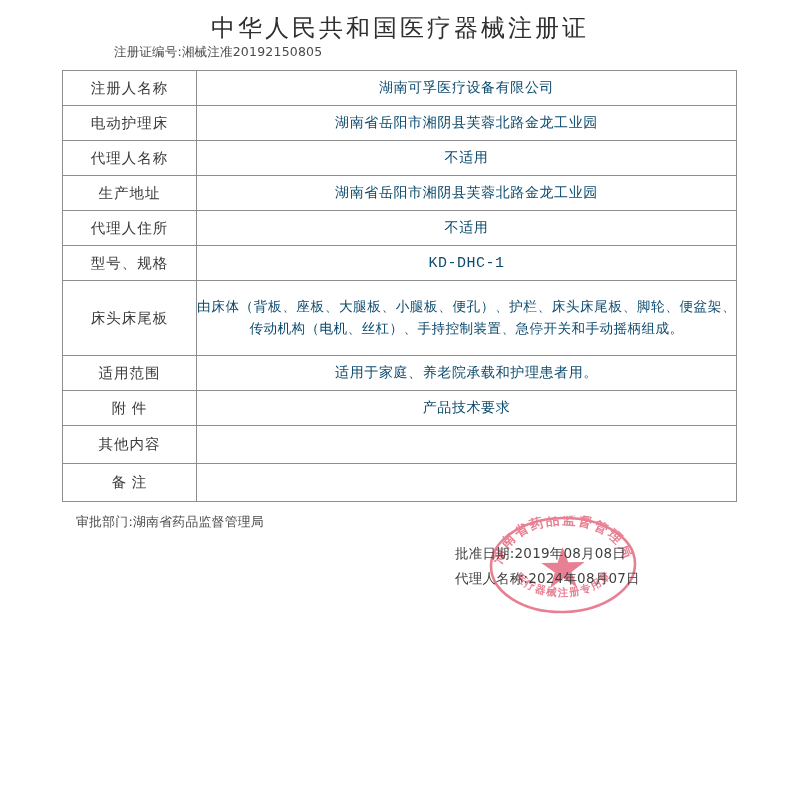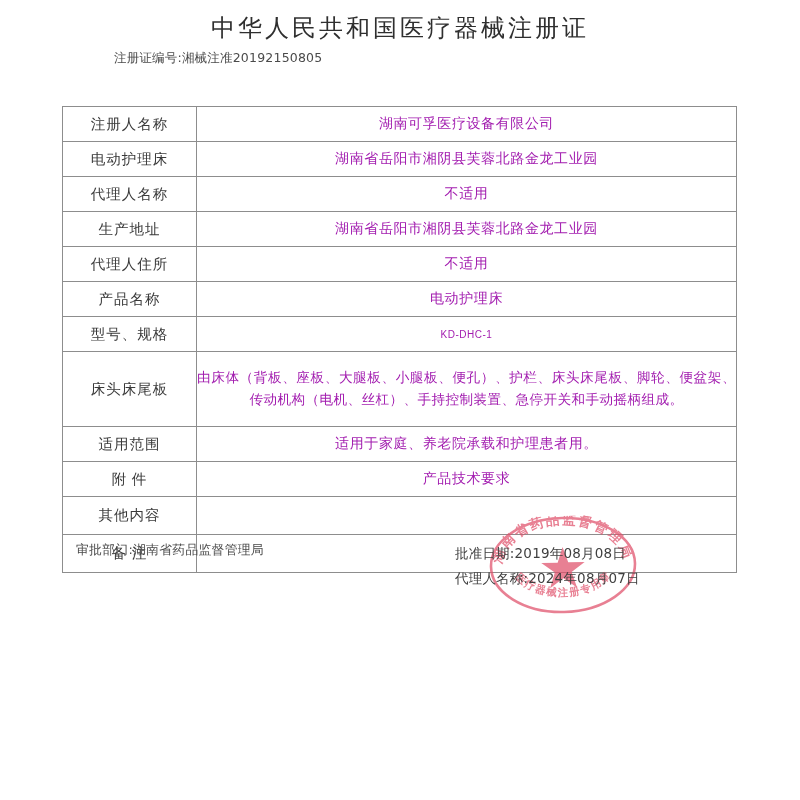--- a/index.html
+++ b/index.html
@@ -31,86 +31,84 @@
     text-align: center;
     font-size: 24px;
     font-weight: normal;
     letter-spacing: 3px;
     color: #2f2f2f;
     font-family: "DejaVu Sans", "Liberation Sans", sans-serif;
   }
 
   .reg-number {
     position: absolute;
-    top: 50px;
+    top: 44px;
     left: 114px;
     font-size: 12.5px;
     letter-spacing: 0.2px;
     color: #4a4a4a;
     font-family: "DejaVu Sans", "Liberation Sans", sans-serif;
   }
 
   
   .cert-table {
     position: absolute;
     top: 70px;
     left: 62px;
     width: 675px;
     border-collapse: collapse;
     table-layout: fixed;
-    margin-top: 36px;
   }
   .cert-table td {
     border: 1px solid #8d8d8d;
     padding: 0;
     vertical-align: middle;
   }
   .cell-label {
     width: 133px;
     text-align: center;
     font-size: 14.5px;
     letter-spacing: 1px;
     color: #3a3a3a;
     padding: 5px 4px;
   }
   .cell-value {
     text-align: center;
     font-size: 14px;
     letter-spacing: 0.6px;
-    color: #a21caf;
+    color: #0c4a6e;
     padding: 5px 10px;
   }
   .row-std td { height: 34px; }
   .row-tall td { height: 74px; }
   .row-empty td { height: 37px; }
 
   .multiline {
     text-align: justify;
     text-align-last: center;
     line-height: 1.62;
     font-size: 13.6px;
     letter-spacing: 0.4px;
     padding: 4px 6px;
   }
   .mono-val {
-    font-family: Liberation Sans, sans-serif;
-    font-size: 10px;
+    font-family: Liberation Mono, monospace;
+    font-size: 15px;
     letter-spacing: 0.5px;
   }
 
   
   .approver {
     position: absolute;
     top: 514px;
     left: 76px;
     font-size: 12.8px;
     letter-spacing: 0.3px;
     color: #4a4a4a;
     font-family: "DejaVu Sans", "Liberation Sans", sans-serif;
-    margin-top: 28px;
   }
   .date-block {
     position: absolute;
     top: 545px;
     left: 455px;
     width: 230px;
     text-align: left;
     z-index: 3;
   }
   .date-line {
@@ -158,24 +156,20 @@
         <td class="cell-label">代理人名称</td>
         <td class="cell-value">不适用</td>
       </tr>
       <tr class="row-std">
         <td class="cell-label">生产地址</td>
         <td class="cell-value">湖南省岳阳市湘阴县芙蓉北路金龙工业园</td>
       </tr>
       <tr class="row-std">
         <td class="cell-label">代理人住所</td>
         <td class="cell-value">不适用</td>
-      </tr>
-      <tr class="row-std">
-        <td class="cell-label">产品名称</td>
-        <td class="cell-value">电动护理床</td>
       </tr>
       <tr class="row-std">
         <td class="cell-label">型号、规格</td>
         <td class="cell-value mono-val">KD-DHC-1</td>
       </tr>
       <tr class="row-tall">
         <td class="cell-label">床头床尾板</td>
         <td class="cell-value multiline">由床体（背板、座板、大腿板、小腿板、便孔）、护栏、床头床尾板、脚轮、便盆架、传动机构（电机、丝杠）、手持控制装置、急停开关和手动摇柄组成。</td>
       </tr>
       <tr class="row-std">

